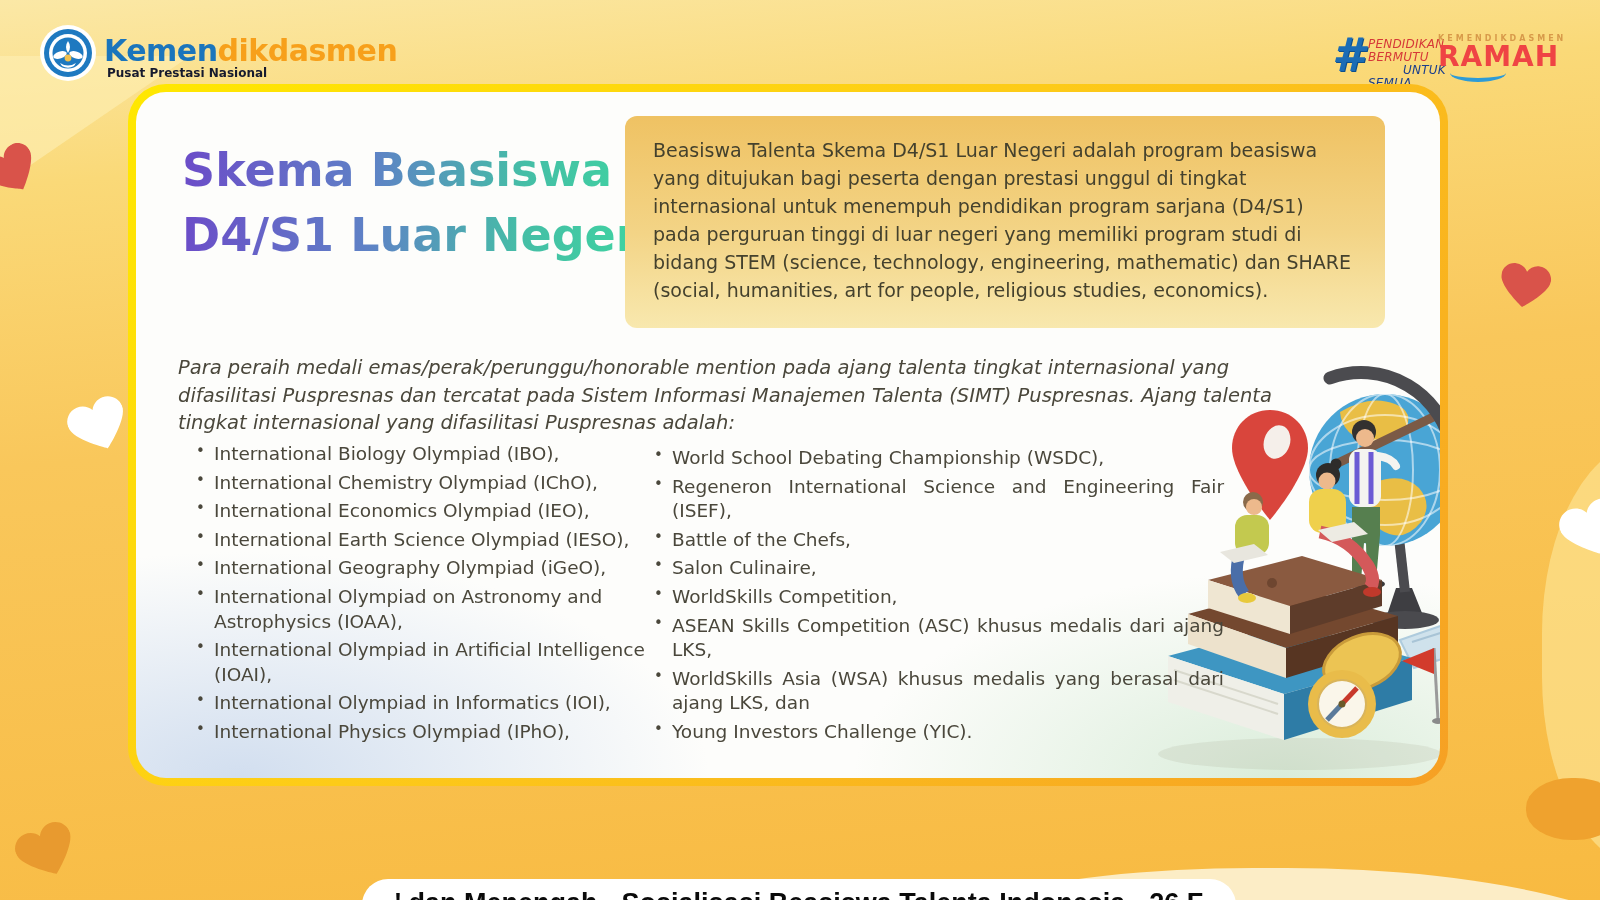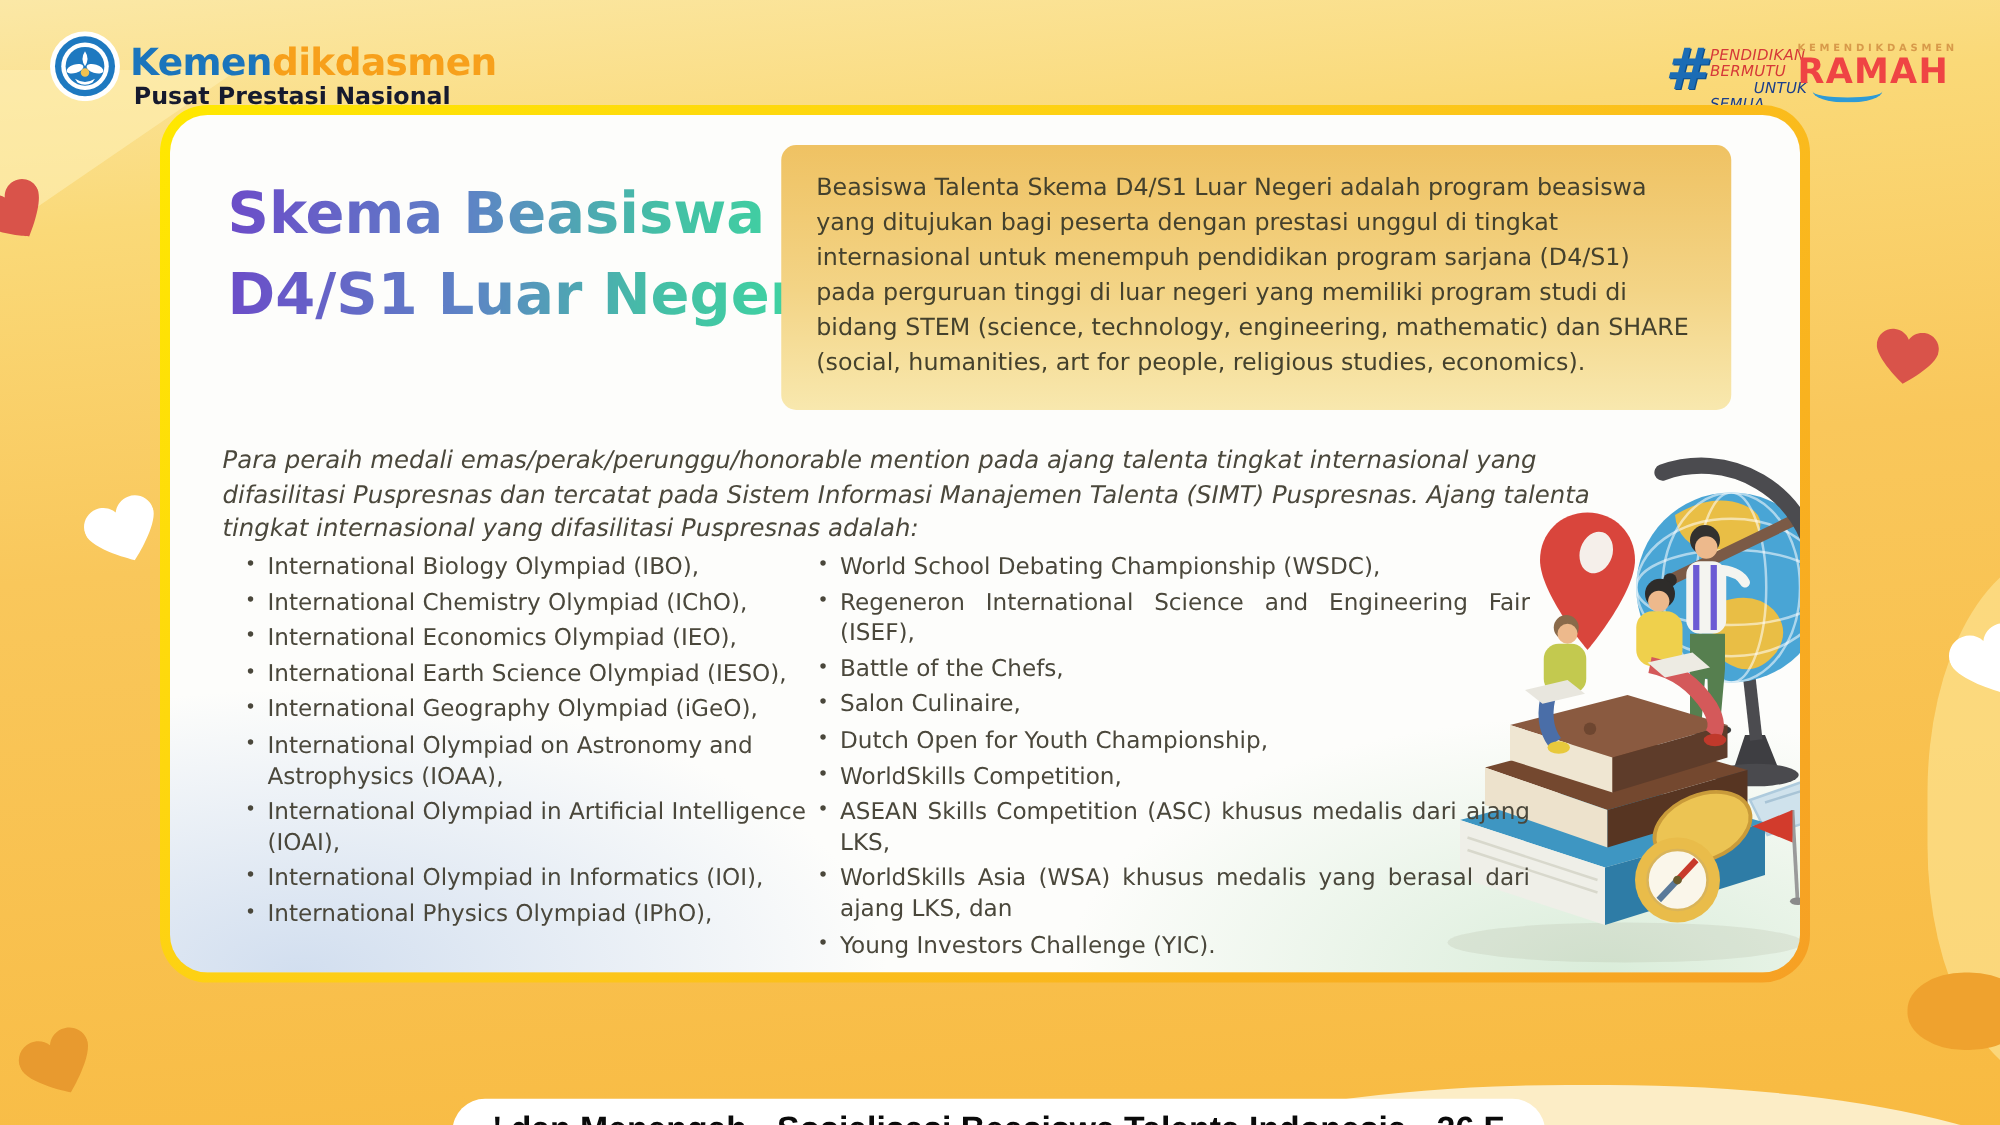--- a/index.html
+++ b/index.html
@@ -21,21 +21,21 @@
   .heart-white-left{left:70px;top:400px;width:58px;height:52px;transform:rotate(-22deg);}
   .heart-orange-bottom{left:18px;top:826px;width:58px;height:52px;transform:rotate(-24deg);}
   .heart-red-right{left:1500px;top:264px;width:50px;height:45px;transform:rotate(8deg);}
   .heart-white-right{left:1562px;top:502px;width:62px;height:56px;transform:rotate(-20deg);}
   
   .header{position:absolute;left:0;top:0;width:1400px;height:96px;}
   .emblem{position:absolute;left:40px;top:25px;width:56px;height:56px;}
   .brand-name{position:absolute;left:104px;top:33px;font-size:30px;font-weight:bold;letter-spacing:-.5px;}
   .brand-name .p1{color:#1B75BC;}
   .brand-name .p2{color:#F7A01B;}
-  .brand-tagline{position:absolute;left:107px;top:66px;font-size:19px;font-weight:bold;color:#161A2E;}
+  .brand-tagline{position:absolute;left:107px;top:66px;font-size:12px;font-weight:bold;color:#161A2E;}
   .campaign{position:absolute;left:1332px;top:33px;display:flex;align-items:flex-start;}
   .campaign .hash{font-size:46px;line-height:44px;font-weight:900;font-style:italic;color:#1B6CB5;
     text-shadow:1px 1px 0 #0E4F8C;}
   .campaign .stack{margin-left:4px;margin-top:5px;font-style:italic;font-weight:400;
     font-size:12px;line-height:13px;letter-spacing:.2px;}
   .campaign .r{color:#D63838;}
   .campaign .n{color:#1A3E8C;margin-left:35px;}
   .ramah{position:absolute;left:1438px;top:34px;width:120px;}
   .ramah .overline{font-size:8px;letter-spacing:3px;color:#D89A4A;font-weight:bold;white-space:nowrap;}
   .ramah .wordmark{font-size:28px;font-weight:800;color:#ef4444;letter-spacing:1px;line-height:28px;}
@@ -50,21 +50,21 @@
       radial-gradient(ellipse 55% 50% at 88% 100%,rgba(214,235,214,.9) 0%,rgba(214,235,214,0) 60%),
       #FDFDFB;}
   .slide-title{position:absolute;left:46px;top:46px;font-size:46px;font-weight:800;line-height:1.42;
     background:linear-gradient(93deg,#6B4EC8 2%,#5E82C6 40%,#45BEA6 72%,#3ED6A0 100%);
     -webkit-background-clip:text;background-clip:text;color:transparent;white-space:nowrap;}
   .info-box{position:absolute;left:489px;top:24px;width:760px;box-sizing:border-box;
     padding:21px 28px 23px 28px;border-radius:12px;
     background:linear-gradient(180deg,#EFC263 0%,#F3D486 55%,#F8E8AE 100%);}
   .info-box p{margin:0;font-size:19px;line-height:1.47;color:#44412D;}
   .intro{position:absolute;left:42px;top:262px;width:1105px;font-size:19.5px;line-height:1.42;color:#4A473B;font-style:italic;}
-  .columns{position:absolute;left:58px;top:350px;display:flex;z-index:2;}
+  .columns{position:absolute;left:58px;top:350px;display:flex;z-index:2;align-items:flex-end;}
   ul.events{list-style:none;margin:0;padding:0;font-size:18.5px;line-height:1.33;color:#4A473B;}
   ul.events li{position:relative;padding-left:20px;margin-bottom:4px;}
   ul.events li::before{content:"•";position:absolute;left:2px;top:0;font-size:15px;color:#4A473B;}
   .col-left{width:458px;}
   .col-right{width:572px;margin-left:14px;margin-top:-9px;}
   .col-right li{text-align:justify;}
   .illus{position:absolute;right:-10px;bottom:-6px;width:300px;height:432px;z-index:1;}
   
   .caption-bar{position:absolute;left:362px;top:847px;width:874px;height:49px;background:#FFFFFF;
     border-radius:26px 26px 0 0;display:flex;align-items:center;justify-content:center;z-index:5;margin-top:32px;}
@@ -162,21 +162,20 @@
           <li>International Olympiad on Astronomy and Astrophysics (IOAA),</li>
           <li>International Olympiad in Artificial Intelligence (IOAI),</li>
           <li>International Olympiad in Informatics (IOI),</li>
           <li>International Physics Olympiad (IPhO),</li>
         </ul>
       <ul class="events col-right">
           <li>World School Debating Championship (WSDC),</li>
           <li>Regeneron International Science and Engineering Fair (ISEF),</li>
           <li>Battle of the Chefs,</li>
           <li>Salon Culinaire,</li>
-          <li>Dutch Open for Youth Championship,</li>
           <li>WorldSkills Competition,</li>
           <li>ASEAN Skills Competition (ASC) khusus medalis dari ajang LKS,</li>
           <li>WorldSkills Asia (WSA) khusus medalis yang berasal dari ajang LKS, dan</li>
           <li>Young Investors Challenge (YIC).</li>
         </ul>
     </div>
 
     <svg class="illus" viewBox="0 0 300 432">
       <ellipse cx="150" cy="402" rx="142" ry="16" fill="rgba(120,110,80,0.10)"></ellipse>
 

